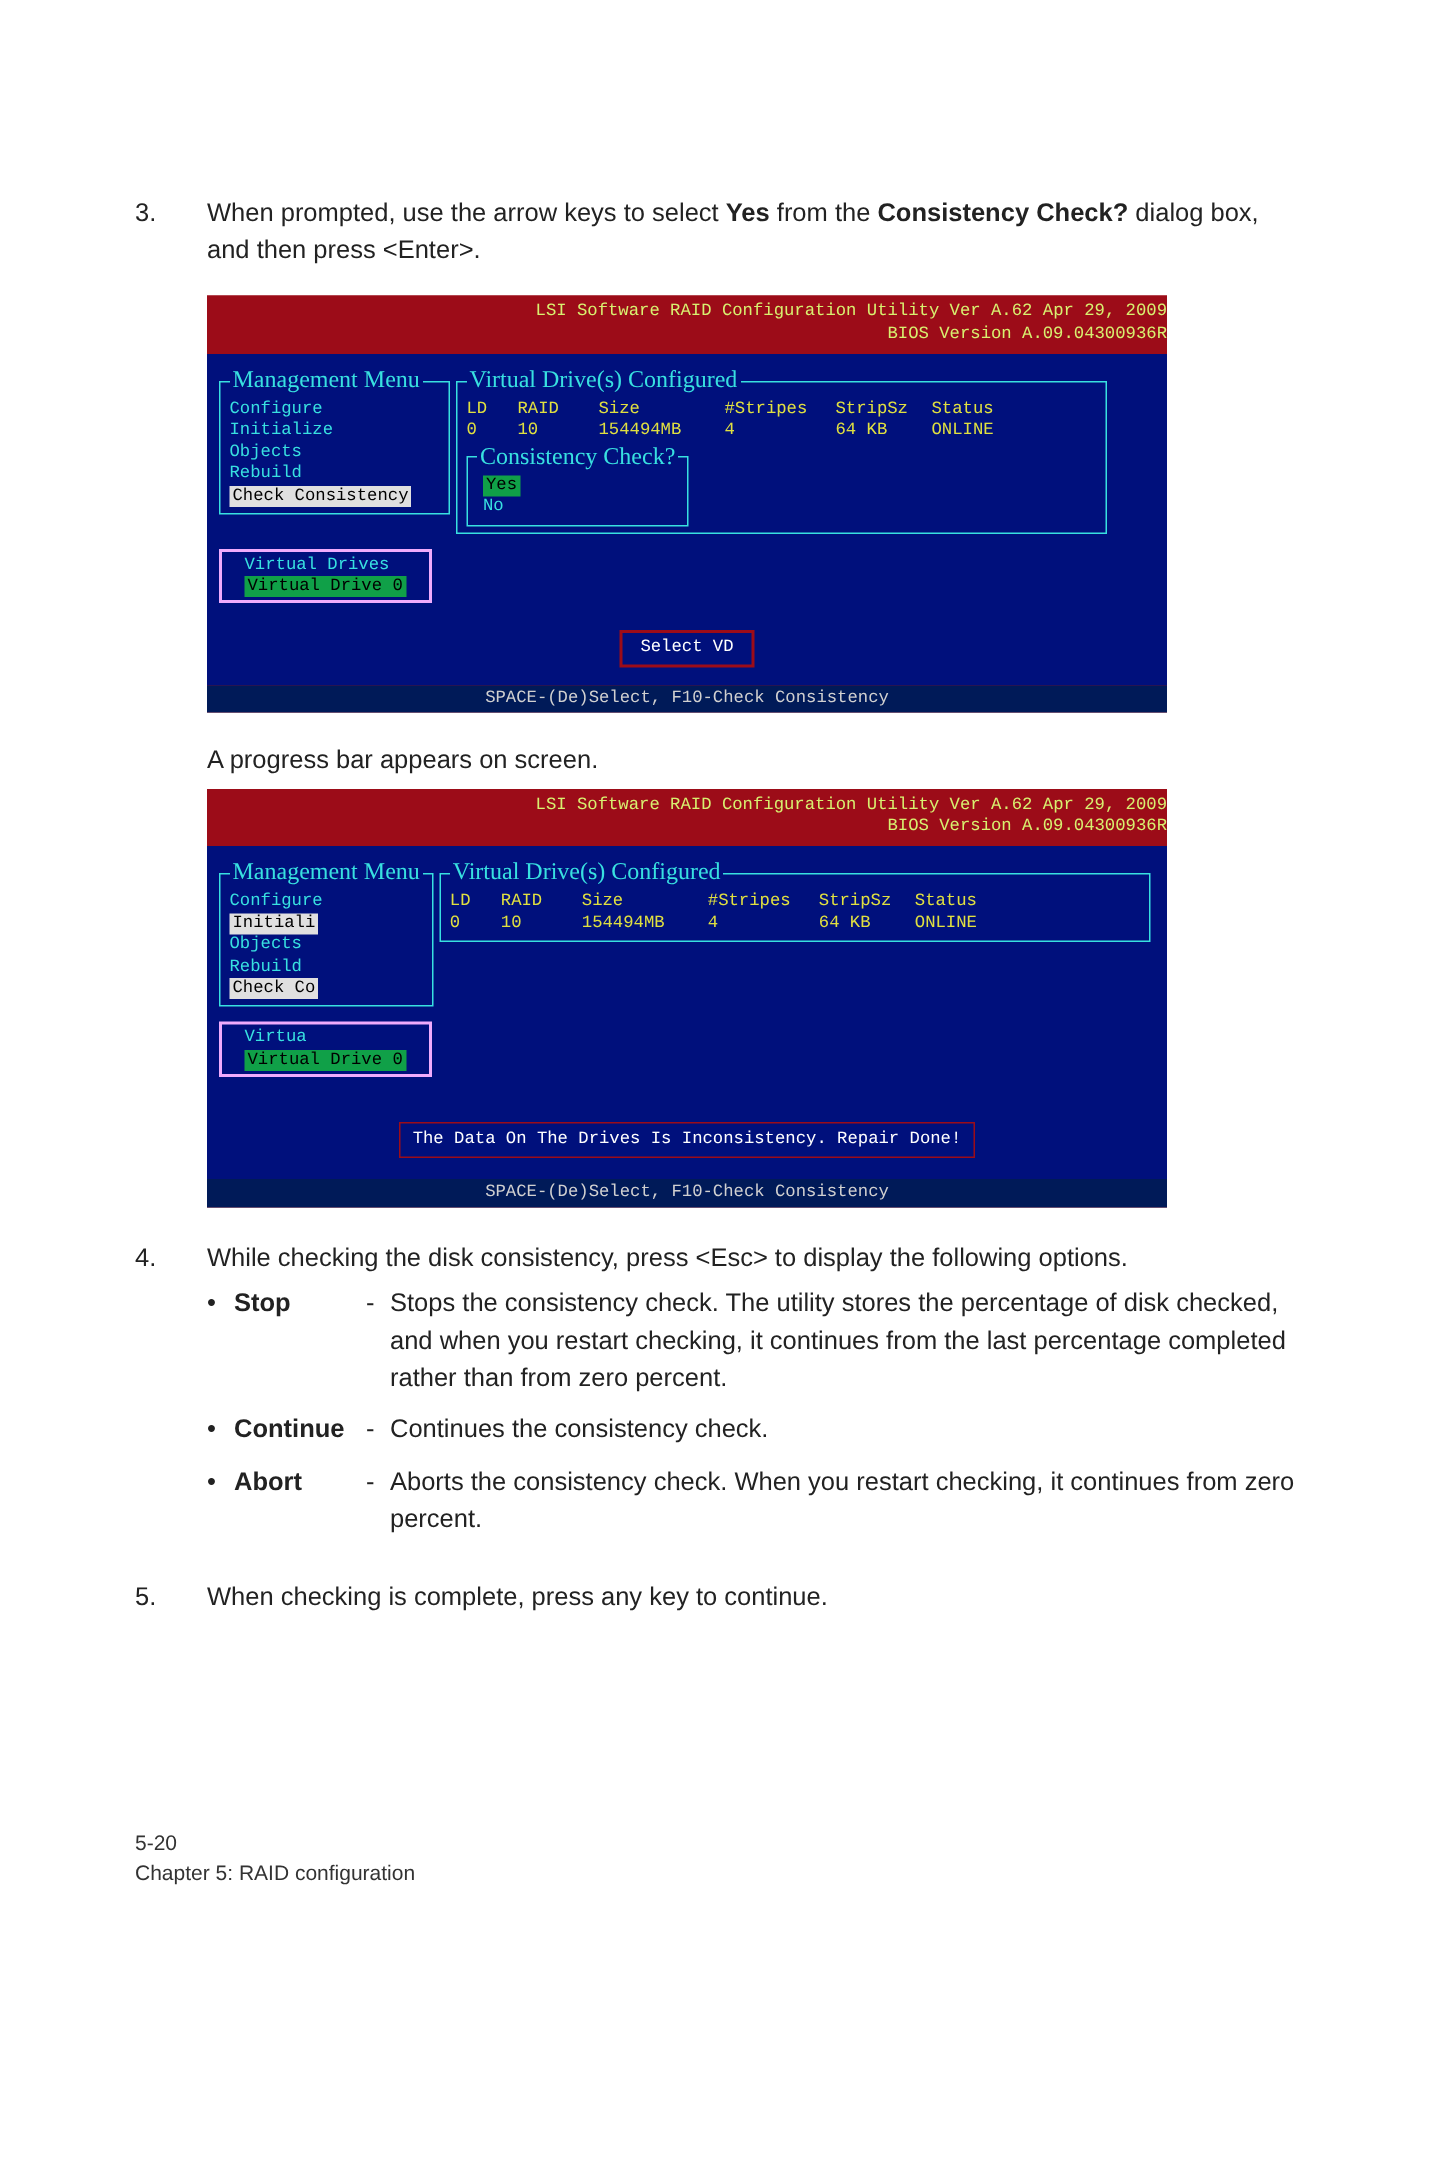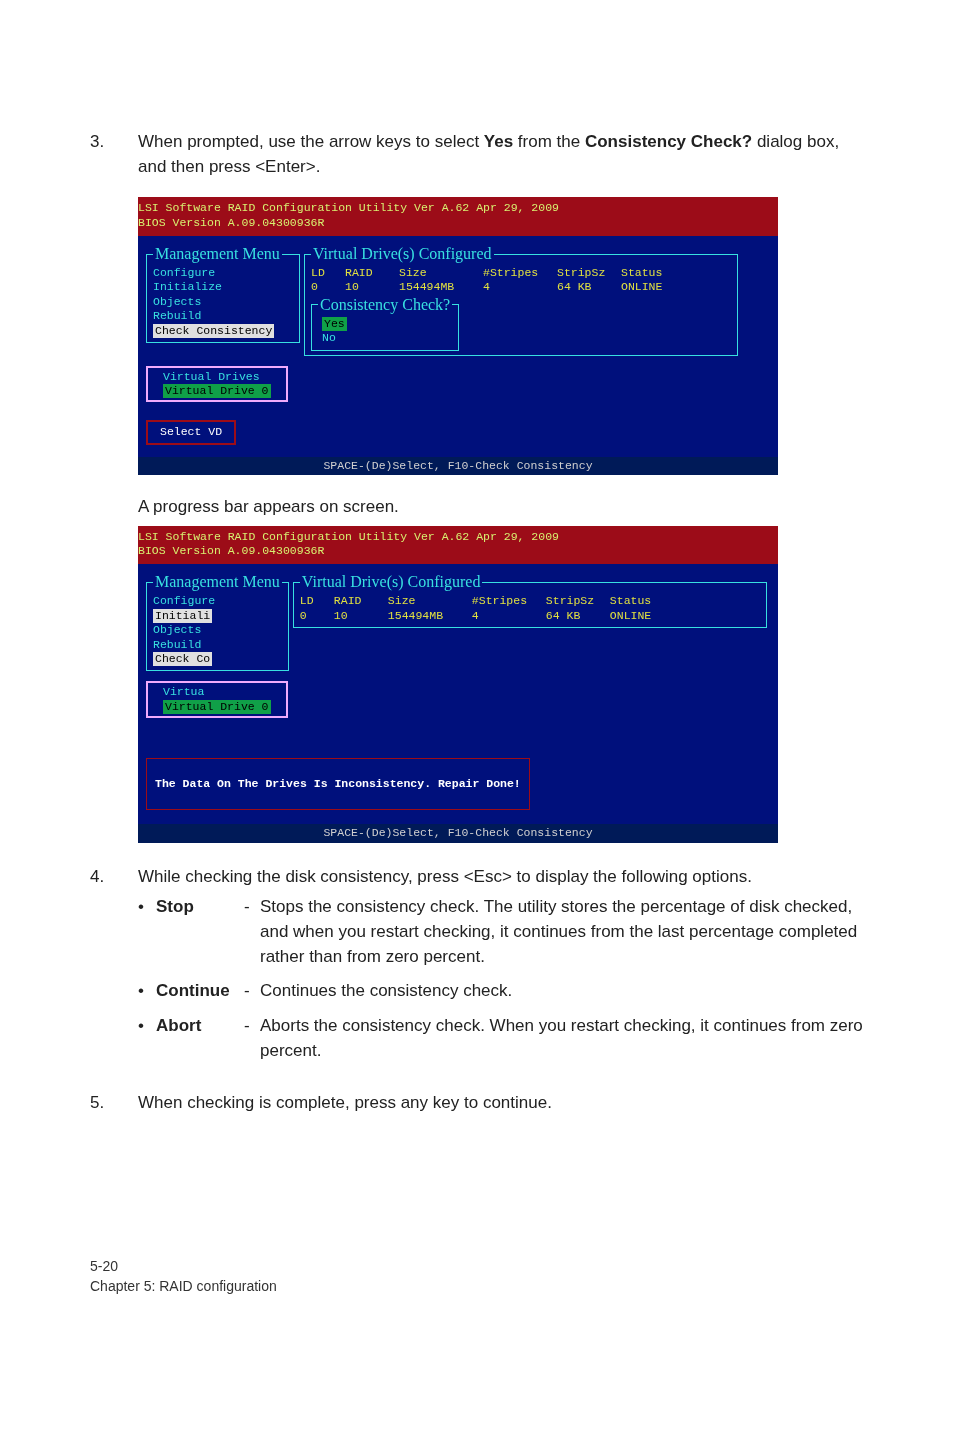--- a/index.html
+++ b/index.html
@@ -40,24 +40,24 @@
     margin: 6px 0 0 48px;
     font-family: "Courier New", monospace;
     font-size: 11.5px;
     line-height: 1.25;
     color: #fff;
     background: #9c0c18;
     box-sizing: border-box;
     width: 640px;
   }
   .term-header {
-    text-align: left;
+    text-align: right;
     background: #9c0c18;
     color: #d8f070;
-    padding: 4px 16px 6px 0;
+    padding: 4px 0 6px 0;
   }
   .term-body {
     background: #00107c;
     padding: 8px 8px 4px 8px;
   }
   .term-footer {
     background: #001a58;
     color: #d0d0d0;
     text-align: center;
     padding: 2px 0;
@@ -99,46 +99,45 @@
   .consistency-box .opt { padding: 0 12px 0 4px; }
 
   .select-vd {
     border: 2px solid #9c0c18;
     background: #00107c;
     color: #fff;
     display: inline-block;
     padding: 3px 12px;
     margin: 18px 0 8px 0;
   }
-  .center { text-align: left; }
+  .center { text-align: center; }
 
   
   .cc-underproc legend { color: #38e0e0; }
   .prog-label { color: #c0c0c0; }
 
   .progress-bar {
     height: 12px;
     width: 390px;
     border: 1px solid #38e0e0;
     display: inline-block;
     vertical-align: middle;
     position: relative;
     background: #00107c;
   }
   .progress-fill {
     height: 100%;
     background: repeating-linear-gradient(90deg, #0030b0 0 3px, #001070 3px 6px);
   }
   .repair-box {
-    margin: 40px auto 10px auto;
+    margin: 30px auto 10px auto;
     border: 1.5px solid #9c0c18;
     color: #fff;
-    padding: 18px 8px;
-    display: inline-block;
-    font-weight: bold;
+    padding: 4px 8px;
+    display: inline-block;
   }
 
   
   .opts-intro { margin: 0 0 6px 0; }
   ul.options {
     list-style: none;
     padding: 0;
     margin: 0 0 8px 0;
   }
   ul.options > li {

